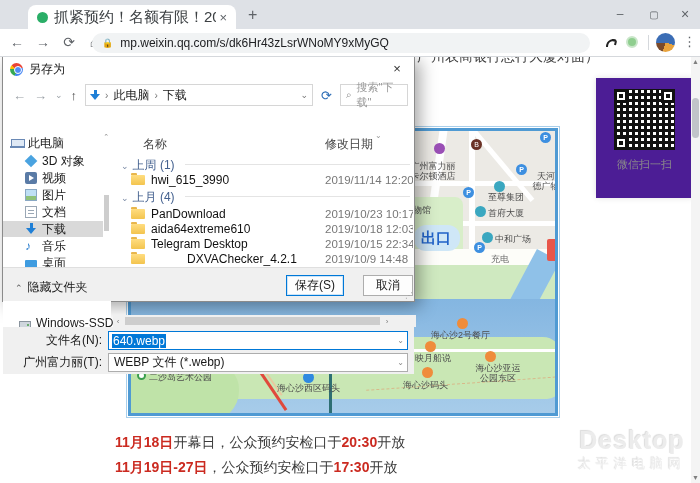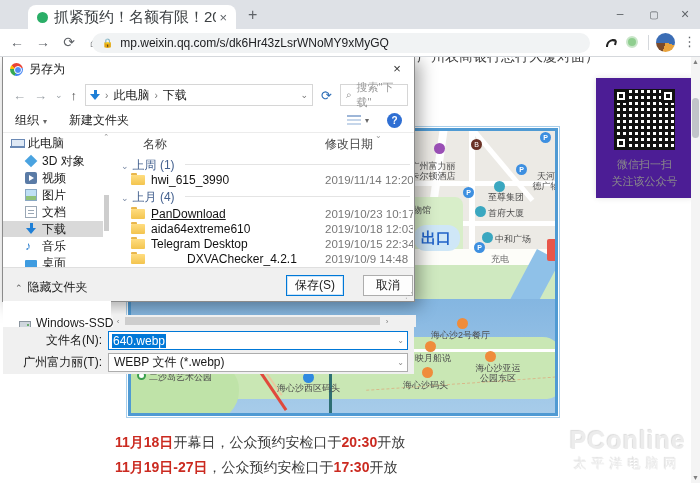--- a/index.html
+++ b/index.html
@@ -210,32 +210,31 @@
       <div class="mlabel" style="left:18px;top:241px;">二沙岛艺术公园</div>
     </div>
   </div>
 
   <div class="qr-card">
     <div class="qr"></div>
     <div class="qr-eye" style="left:18px;top:11px;"></div>
     <div class="qr-eye" style="left:65px;top:11px;"></div>
     <div class="qr-eye" style="left:18px;top:58px;"></div>
     <div class="qr-t" style="top:79px;">微信扫一扫</div>
-    <div class="qr-t" style="top:96px;">关注该公众号</div>
   </div>
 
   <div class="sched" style="top:434px;">
     <b>11月18日</b><span>开幕日，公众预约安检口于</span><b>20:30</b><span>开放</span>
   </div>
   <div class="sched" style="top:459px;">
     <b>11月19日-27日</b><span>，公众预约安检口于</span><b>17:30</b><span>开放</span>
   </div>
 
   <div class="wm">
-    <div class="wm-1">PConline</div>
+    <div class="wm-1">Desktop</div>
     <div class="wm-2">太平洋电脑网</div>
   </div>
 
   <div class="pg-scroll">
     <div class="pg-arrow" style="top:0;">▲</div>
     <div class="pg-thumb"></div>
     <div class="pg-arrow" style="bottom:0;">▼</div>
   </div>
 
   <div class="dlg">
@@ -258,27 +257,20 @@
         <span class="crumb">下载</span>
         <span class="crumb-dd">⌄</span>
       </div>
       <span class="refresh">⟳</span>
       <div class="searchbox">
         <span class="mag">⌕</span>
         <span class="ph">搜索"下载"</span>
       </div>
     </div>
 
-    <div class="dlg-cmd">
-      <span class="cmd"><span>组织</span><span class="dd">▾</span></span>
-      <span class="cmd">新建文件夹</span>
-      <span class="view-ic"></span>
-      <span class="dd" style="font-size:8px;color:#666;margin-left:4px;">▾</span>
-      <span class="help-ic">?</span>
-    </div>
 
     <div class="dlg-side">
       <div class="side-item" style="top:2px;padding-left:8px;">
           <span class="si-ic ic-pc"></span>
           <span>此电脑</span>
         </div>
       <div class="side-item" style="top:20px;padding-left:22px;">
           <span class="si-ic ic-cube"></span>
           <span>3D 对象</span>
         </div>
@@ -325,21 +317,21 @@
 
       <div class="frow" style="top:39px;">
           <span class="folder-ic"></span>
           <span class="fname">hwi_615_3990</span>
         </div>
       <div class="fdate" style="left:212px;top:41px;">2019/11/14 12:20</div>
 
       <div class="grp" style="top:56px;"><span class="chev">⌄</span><span>上月 (4)</span></div>
       <div class="grp-line" style="left:72px;top:63px;width:225px;"></div>
 
-      <div class="frow" style="top:73px;text-decoration:underline;">
+      <div class="frow" style="top:73px;">
           <span class="folder-ic"></span>
           <span class="fname">PanDownload</span>
         </div>
       <div class="fdate" style="left:212px;top:75px;">2019/10/23 10:17</div>
 
       <div class="frow" style="top:88px;">
           <span class="folder-ic"></span>
           <span class="fname">aida64extreme610</span>
         </div>
       <div class="fdate" style="left:212px;top:90px;">2019/10/18 12:03</div>

